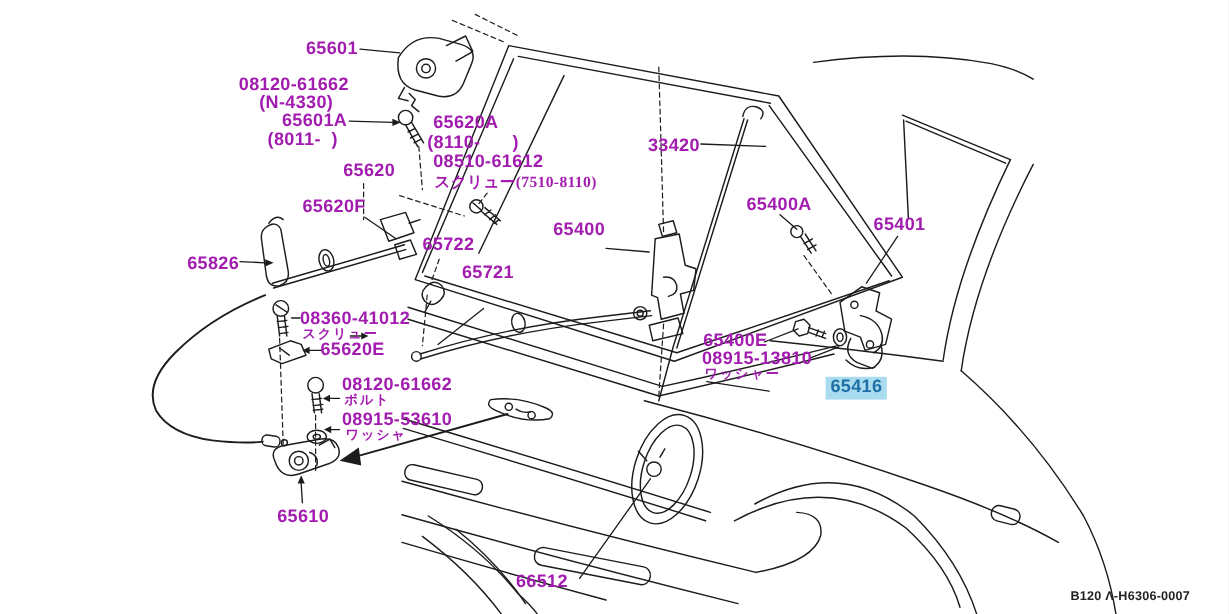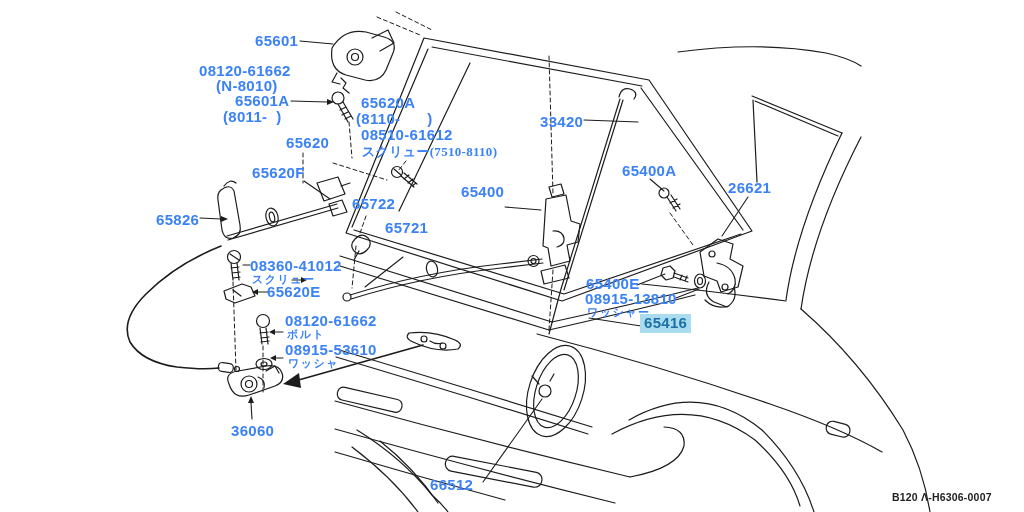--- a/index.html
+++ b/index.html
@@ -1,24 +1,24 @@
 <!DOCTYPE html>
 <html style="--line: #1c1c1c; --highlight-bg: #a9dcee; --highlight-fg: #1e6fa6;"><head>
 <meta charset="utf-8">
 <style>
   html,body{margin:0;padding:0;background:#e8e8e8;}
   .stage{position:relative;width:1024px;height:512px;background:#ffffff;overflow:hidden;
          font-family:"Liberation Sans",sans-serif;}
   svg.art{position:absolute;left:0;top:0;color:var(--line,#1c1c1c);}
   .lbl{position:absolute;font-size:15px;font-weight:bold;letter-spacing:.3px;
-       color:#3b82f6;white-space:pre;line-height:1.05;}
+       color:#a21caf;white-space:pre;line-height:1.05;}
   .sm{font-size:11px;letter-spacing:1.5px;font-weight:bold;}
   .mid{font-size:13px;font-family:Liberation Serif, serif;}
   .hl{background:var(--highlight-bg,#a9dcee);color:var(--highlight-fg,#1e6fa6);
-      padding:1px 4px 2px 4px;}
+      padding:1px 4px 2px 4px;margin-left:48px;}
   .code{font-size:10.5px;letter-spacing:.2px;font-weight:bold;color:#222;padding-left:16px;}
 </style>
 </head>
 <body>
 
 <div class="stage">
 
 <svg class="art" width="1024" height="512" viewBox="0 0 1024 512" fill="none" stroke="currentColor" stroke-width="1.2" stroke-linecap="round" stroke-linejoin="round">
 
   <g>
@@ -217,44 +217,44 @@
     <path d="M676,298 L699,289"></path>
     <path d="M641,326 L589,318"></path>
     <path d="M483,482 L542,399"></path>
     <path d="M304,181 L330,199"></path>
     <path d="M403,257 L365,287"></path>
   </g>
 </svg>
 
 <div class="lbl" style="left:255px;top:33px">65601</div>
 <div class="lbl" style="left:199px;top:63px">08120-61662</div>
-<div class="lbl" style="left:216px;top:78px">(N-8010)</div>
+<div class="lbl" style="left:216px;top:78px">(N-4330)</div>
 <div class="lbl" style="left:235px;top:93px">65601A</div>
 <div class="lbl" style="left:223px;top:109px">(8011-  )</div>
 <div class="lbl" style="left:361px;top:95px">65620A</div>
 <div class="lbl" style="left:356px;top:111px">(8110-      )</div>
 <div class="lbl" style="left:361px;top:127px">08510-61612</div>
 <div class="lbl mid" style="left:362px;top:145px">スクリュー(7510-8110)</div>
 <div class="lbl" style="left:286px;top:135px">65620</div>
 <div class="lbl" style="left:252px;top:165px">65620F</div>
 <div class="lbl" style="left:156px;top:212px">65826</div>
 <div class="lbl" style="left:352px;top:196px">65722</div>
 <div class="lbl" style="left:385px;top:220px">65721</div>
 <div class="lbl" style="left:461px;top:184px">65400</div>
 <div class="lbl" style="left:540px;top:114px">33420</div>
 <div class="lbl" style="left:622px;top:163px">65400A</div>
-<div class="lbl" style="left:728px;top:180px">26621</div>
+<div class="lbl" style="left:728px;top:180px">65401</div>
 <div class="lbl" style="left:250px;top:258px">08360-41012</div>
 <div class="lbl sm" style="left:252px;top:274px">スクリュー</div>
 <div class="lbl" style="left:267px;top:284px">65620E</div>
 <div class="lbl" style="left:285px;top:313px">08120-61662</div>
 <div class="lbl sm" style="left:287px;top:329px">ボルト</div>
 <div class="lbl" style="left:285px;top:342px">08915-53610</div>
 <div class="lbl sm" style="left:288px;top:358px">ワッシャ</div>
 <div class="lbl" style="left:586px;top:276px">65400E</div>
 <div class="lbl" style="left:585px;top:291px">08915-13810</div>
 <div class="lbl sm" style="left:587px;top:307px">ワッシャー</div>
 <div class="lbl hl" style="left:640px;top:314px">65416</div>
-<div class="lbl" style="left:231px;top:423px">36060</div>
+<div class="lbl" style="left:231px;top:423px">65610</div>
 <div class="lbl" style="left:430px;top:477px">66512</div>
 <div class="lbl code" style="left:876px;top:492px">B120 Λ-H6306-0007</div>
 
 </div>
 
 </body></html>

